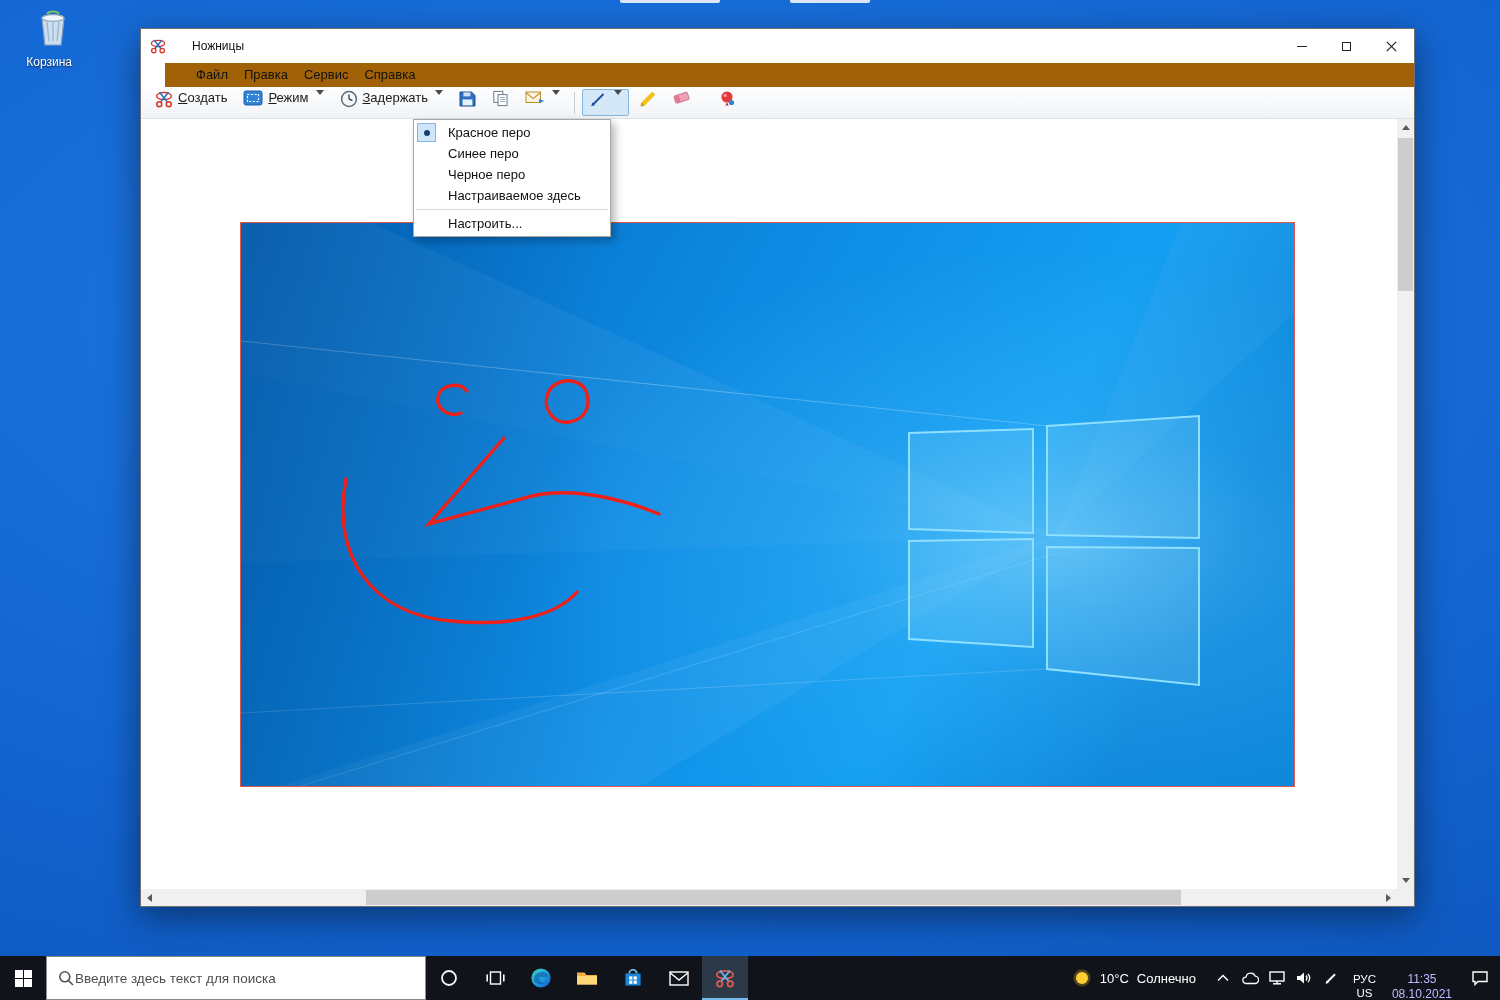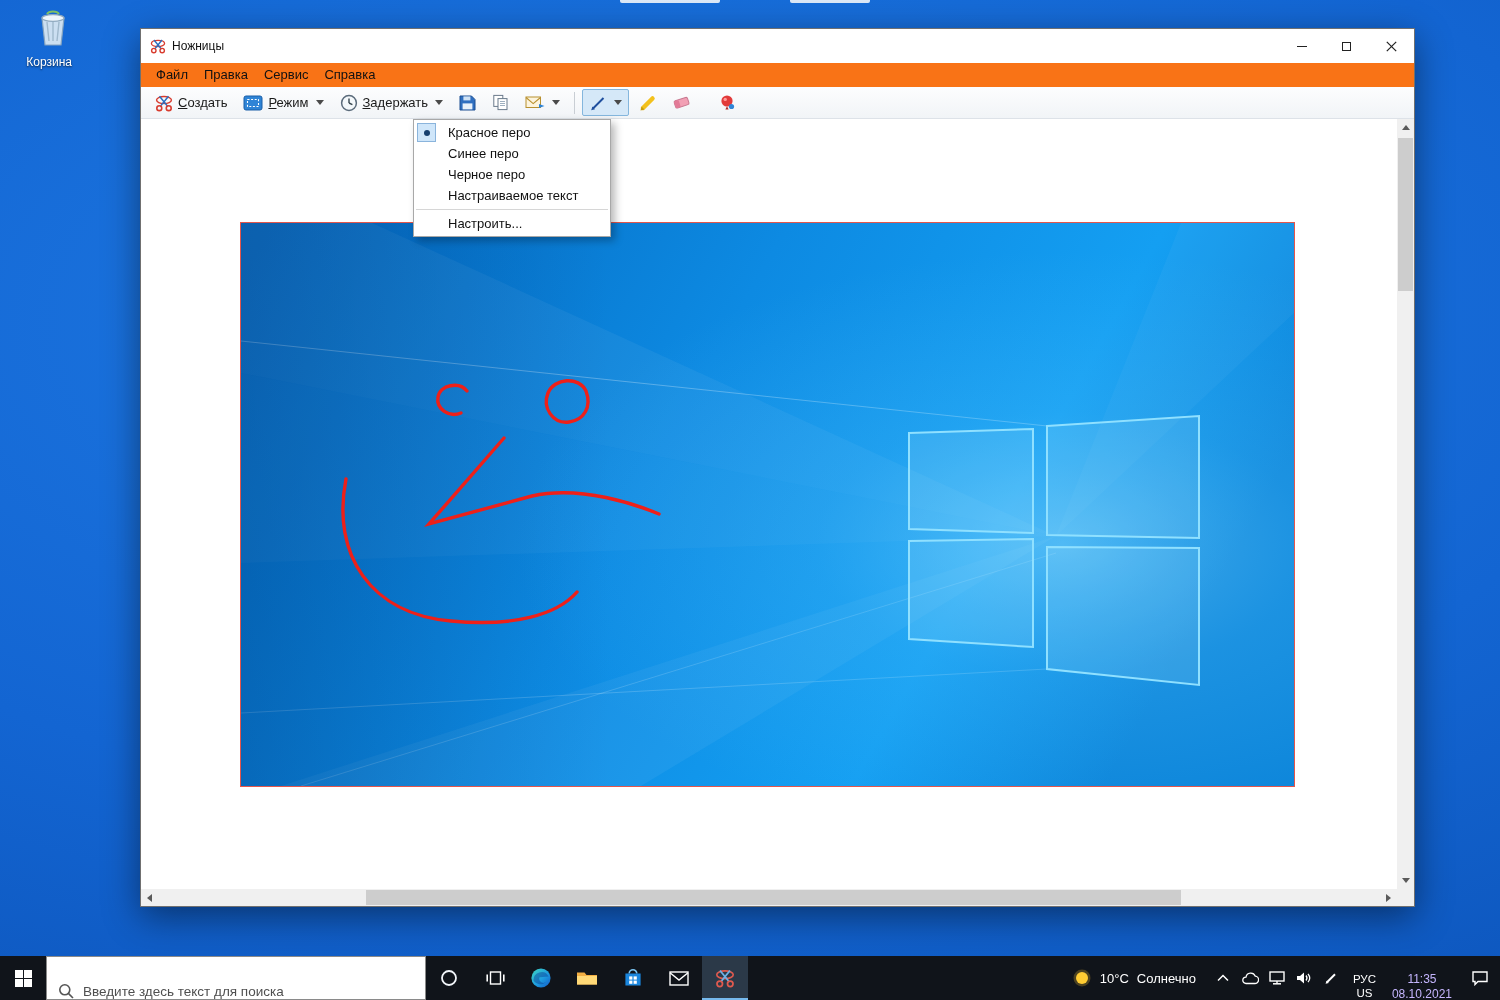--- a/index.html
+++ b/index.html
@@ -17,31 +17,31 @@
   
   .desk-icon { position:absolute; left:10px; top:8px; width:62px; text-align:right; cursor:default; }
   .desk-icon .glyph { display:inline-block; }
   .desk-icon .lbl { margin-top:3px; color:#fff; font-size:12px; text-shadow:0 1px 2px rgba(0,0,0,.7); }
 
   
   .win { position:absolute; left:140px; top:28px; width:1275px; height:879px;
     background:#fff; border:1px solid #707070; box-shadow:0 10px 34px rgba(0,0,0,.45); }
   .titlebar { height:34px; display:flex; align-items:center; padding-left:9px; background:#fff; }
   .titlebar .t-icon { margin-right:6px; display:flex; }
-  .titlebar .t-text { font-size:12px; color:#111; flex:1; }
+  .titlebar .t-text { font-size:12px; color:#111; flex:1;margin-left:20px; }
   .cap-btn { width:45px; height:34px; display:grid; place-items:center; background:#fff; border:none; }
   .g-min { width:10px; height:1px; background:#222; }
   .g-max { width:9px; height:9px; border:1px solid #222; }
 
-  .menubar { height:24px; display:flex; align-items:center; padding-left:7px; background:#f97316; font-size:13px; color:#111; }
+  .menubar { height:24px; display:flex; align-items:center; padding-left:23px; background:#a16207; font-size:13px; color:#111;margin-left:24px; }
   .menubar span { padding:0 8px; line-height:24px; }
 
   .toolbar { height:32px; display:flex; align-items:center; padding-left:7px; gap:2px;
     background:linear-gradient(#fdfdfe,#f1f4f7); border-bottom:1px solid #dde2e8; }
-  .tbtn { display:flex; align-items:center; gap:5px; height:27px; padding:0 6px;
+  .tbtn { display:flex; gap:5px; height:27px; padding:0 6px;
     border:1px solid transparent; border-radius:2px; background:transparent; font-size:13px; color:#1a1a1a; }
   .tbtn .tb-label { display:inline-block; }
   .tbtn .tb-label::first-letter { text-decoration:underline; }
   .caret { width:0; height:0; border-left:4px solid transparent; border-right:4px solid transparent;
     border-top:5px solid #4a4a4a; margin-left:2px; }
   .tb-sep { width:1px; height:22px; background:#c9ced4; margin:0 5px; }
   .tbtn.open { background:#d5e8f8; border-color:#84b6dd; }
 
   .content { position:absolute; left:0; top:90px; right:17px; bottom:17px; background:#fff; overflow:hidden; }
   .snip { position:absolute; left:100px; top:104px; width:1053px; height:563px;
@@ -69,21 +69,21 @@
   .pm-sel { position:absolute; left:3px; top:1px; width:19px; height:19px; background:#cfe6fa;
     border:1px solid #8ab4dc; display:grid; place-items:center; }
   .pm-dot { width:6px; height:6px; border-radius:50%; background:#163f6e; }
   .pm-sep { border-top:1px solid #d6d6d6; margin:3px 2px; }
 
   
   .taskbar { position:absolute; left:0; bottom:0; width:1500px; height:44px; background:#10141a;
     display:flex; align-items:stretch; }
   .tb-ico { width:46px; display:grid; place-items:center; }
   .tb-ico.active { background:rgba(140,190,235,.22); box-shadow:inset 0 -2px 0 #76b9ed; }
-  .searchbox { width:380px; background:#fff; border:1px solid #8a8a8a; display:flex; align-items:flex-end; gap:9px; padding:0 11px; }
+  .searchbox { width:380px; background:#fff; border:1px solid #8a8a8a; display:flex; align-items:center; gap:1px; padding:0 11px; }
   .searchbox input { border:none; outline:none; flex:1; font-size:13.5px; color:#333;
     font-family:"Liberation Sans",sans-serif; background:transparent; }
   .searchbox input::placeholder { color:#4f4f4f; opacity:1; }
   .tb-spacer { flex:1; }
   .weather { display:flex; align-items:center; gap:8px; color:#fff; font-size:13px; padding:0 14px; }
   .tray { display:flex; align-items:center; }
   .tray-ico { width:27px; height:44px; display:grid; place-items:center; }
   .lang { color:#fff; font-size:11.5px; text-align:center; line-height:14px; padding:16px 8px; }
   .clock { color:#c4b5fd; font-size:12px; text-align:center; line-height:15px; padding:16px 8px; }
   .notif { width:40px; display:grid; place-items:center; }
@@ -308,21 +308,21 @@
           </span>
         <span>Красное перо</span>
       </div>
       <div class="pm-item">
         <span>Синее перо</span>
       </div>
       <div class="pm-item">
         <span>Черное перо</span>
       </div>
       <div class="pm-item">
-        <span>Настраиваемое текст</span>
+        <span>Настраиваемое здесь</span>
       </div>
       <div class="pm-sep"></div>
       <div class="pm-item">
         <span>Настроить...</span>
       </div>
     </div>
   </div>
 
   <div class="taskbar">
     <div class="tb-ico">

